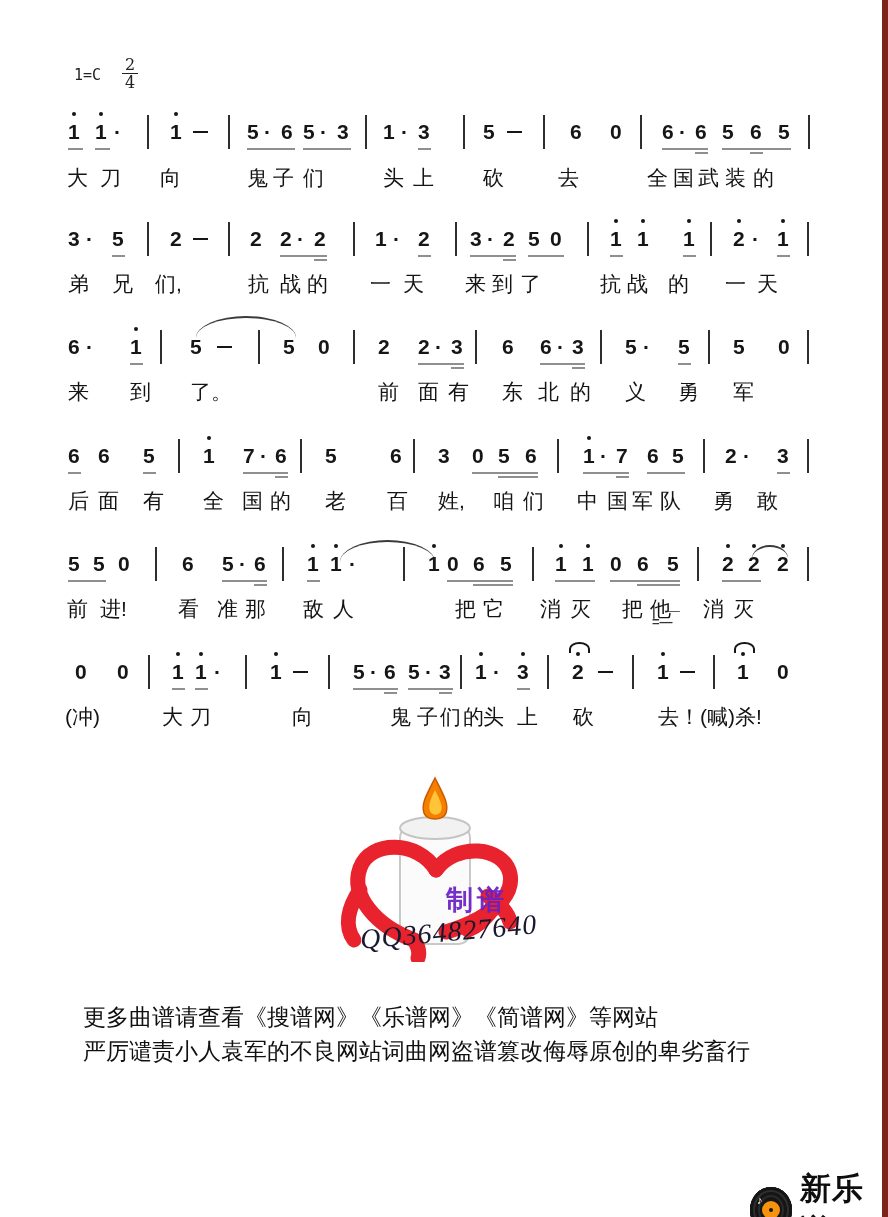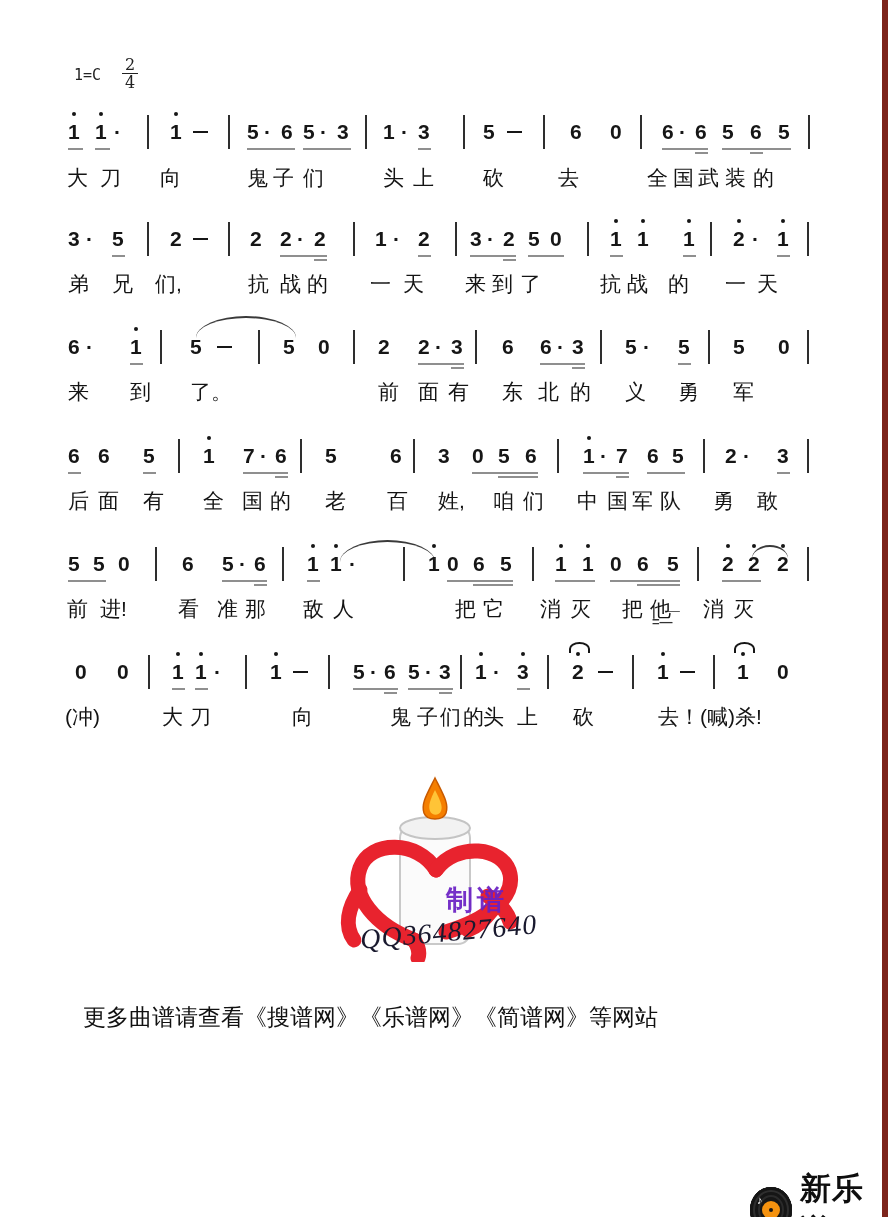--- a/index.html
+++ b/index.html
@@ -403,20 +403,21 @@
         <path d="M96 170 C100 176 102 182 100 188"></path>
         <path d="M170 126 C182 134 190 142 192 152"></path>
         <path d="M174 140 C166 150 160 156 150 160"></path>
       </g>
     </svg>
     <div class="wm2">制谱</div>
     <div class="wmqq">QQ364827640</div>
   </div>
 
   <div class="foot f1">更多曲谱请查看《搜谱网》《乐谱网》《简谱网》等网站</div>
+  <div class="foot f2">严厉谴责小人袁军的不良网站词曲网盗谱篡改侮辱原创的卑劣畜行</div>
 
   <div class="brand">
     <div class="disc">
       <span class="n1">♪</span>
       <span class="n2">♪</span>
       <div class="ctr"></div>
       <div class="hole"></div>
     </div>
     <div class="brandname">新乐谱</div>
   </div>

